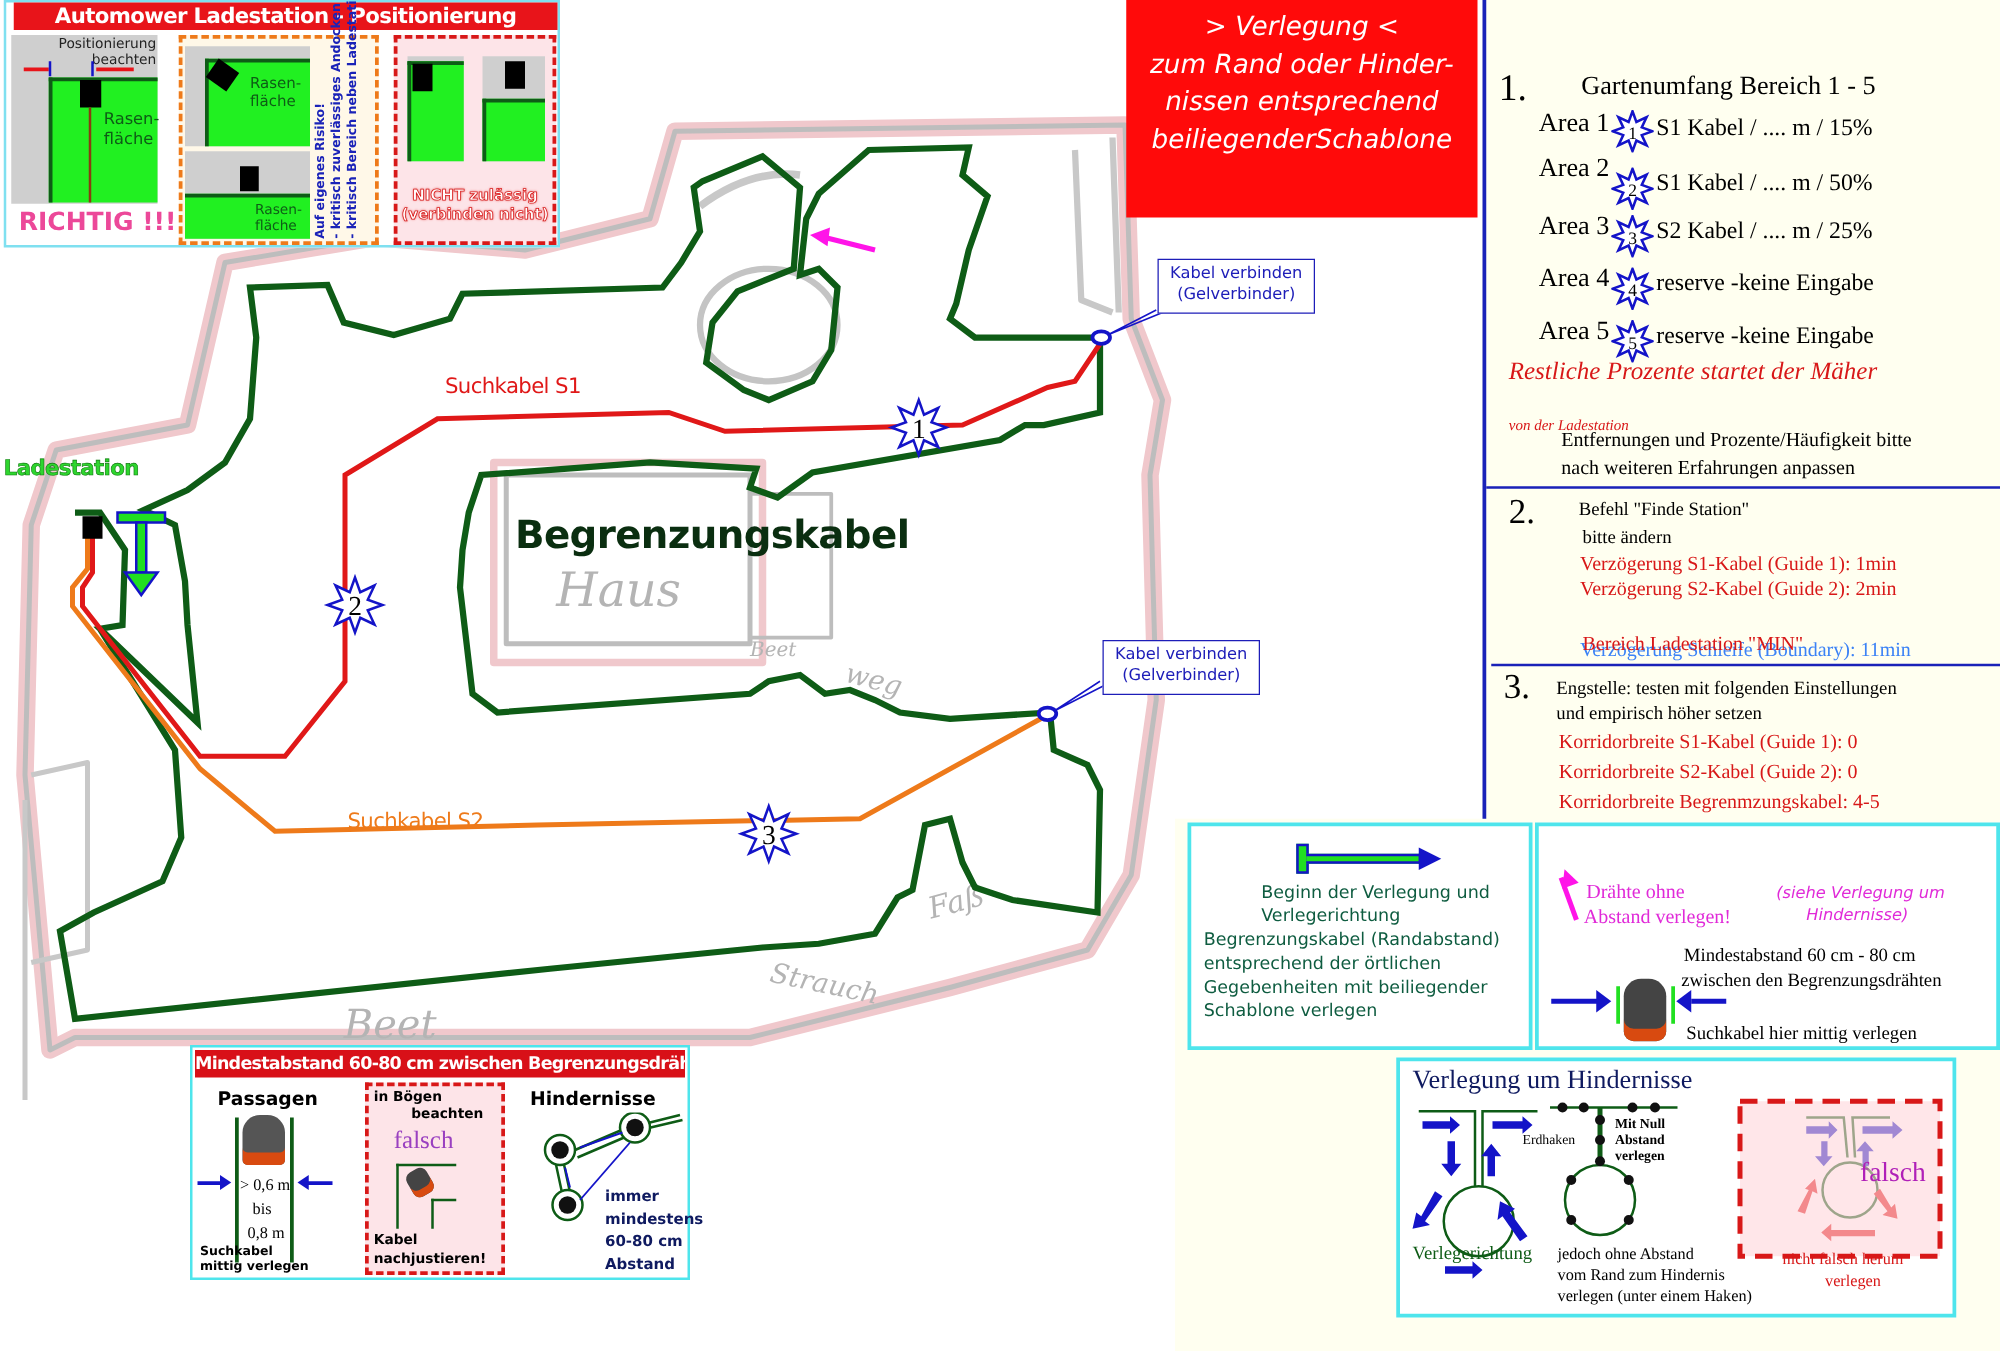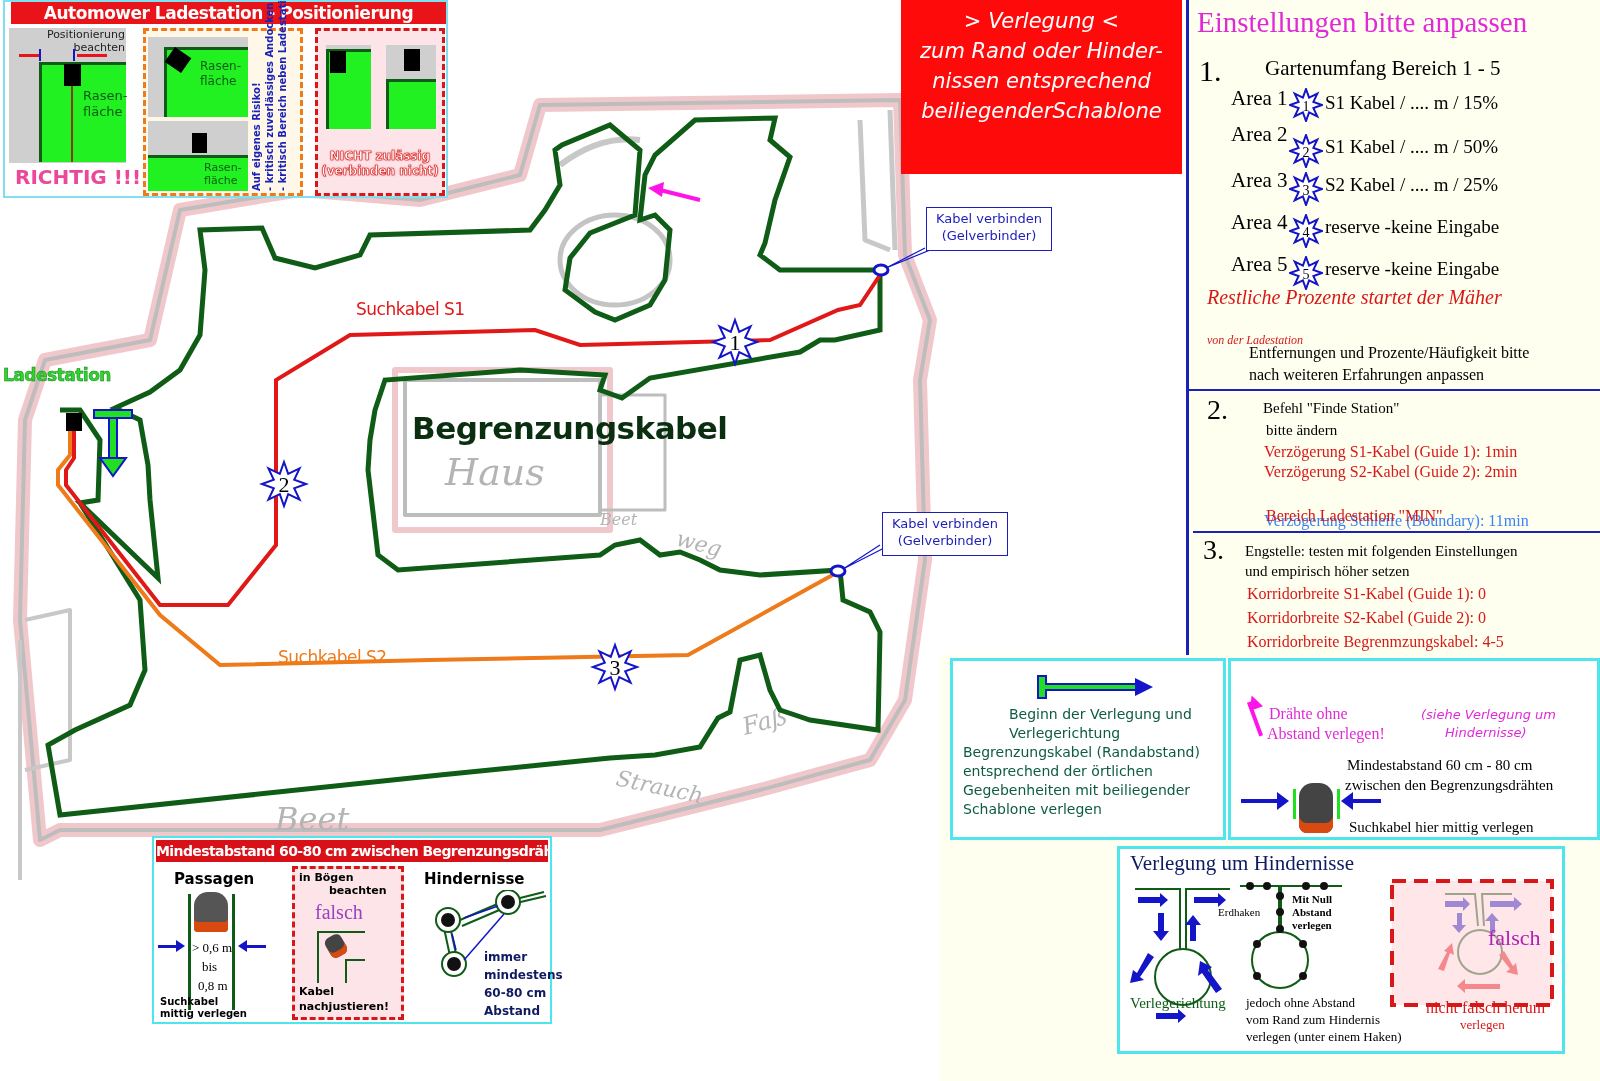--- a/index.html
+++ b/index.html
@@ -171,21 +171,20 @@
 </div>
 
 <div id="verlegung-box" class="abs">
   <div>&gt; Verlegung &lt;</div>
   <div>zum Rand oder Hinder-</div>
   <div>nissen entsprechend</div>
   <div>beiliegenderSchablone</div>
 </div>
 
 <div id="settings" class="abs serif">
-  <div class="lbl mag" style="left:8px;top:6px;font-size:29px;">Einstellungen bitte anpassen</div>
 
   <div class="lbl" style="left:10px;top:54px;font-size:30px;">1.</div>
   <div class="lbl" style="left:76px;top:56px;font-size:21px;">Gartenumfang Bereich 1 - 5</div>
 
   <div id="area-list">
       <div class="lbl" style="left: 42px; top: 86px; font-size: 21px;">Area 1</div>
       <svg width="34" height="34" style="position: absolute; left: 100px; top: 88px;">
         <polygon points="17.0,1.0 20.1,9.6 28.3,5.7 24.4,13.9 33.0,17.0 24.4,20.1 28.3,28.3 20.1,24.4 17.0,33.0 13.9,24.4 5.7,28.3 9.6,20.1 1.0,17.0 9.6,13.9 5.7,5.7 13.9,9.6" fill="#fff" stroke="#1414c8" stroke-width="2"></polygon>
         <text x="17" y="23" text-anchor="middle" font-size="14" font-family="Liberation Serif, serif">1</text>
       </svg>
@@ -321,21 +320,21 @@
   </svg>
   <div class="lbl" style="left:98px;top:57px;font-size:11px;">Erdhaken</div>
   <div class="lbl" style="left:172px;top:44px;font-size:11px;font-weight:bold;">Mit Null</div>
   <div class="lbl" style="left:172px;top:57px;font-size:11px;font-weight:bold;">Abstand</div>
   <div class="lbl" style="left:172px;top:70px;font-size:11px;font-weight:bold;">verlegen</div>
   <div class="lbl" style="left:10px;top:146px;font-size:15px;color:#0e5c16;">Verlegerichtung</div>
   <div class="lbl" style="left:126px;top:146px;font-size:13px;">jedoch ohne Abstand</div>
   <div class="lbl" style="left:126px;top:163px;font-size:13px;">vom Rand zum Hindernis</div>
   <div class="lbl" style="left:126px;top:180px;font-size:13px;">verlegen (unter einem Haken)</div>
   <div class="lbl" style="left:368px;top:76px;font-size:22px;color:#b020b8;">falsch</div>
-  <div class="lbl red" style="left:306px;top:150px;font-size:16px;">nicht falsch herum</div>
+  <div class="lbl red" style="left:306px;top:150px;font-size:13px;">nicht falsch herum</div>
   <div class="lbl red" style="left:340px;top:168px;font-size:13px;">verlegen</div>
 </div>
 
 <div class="abs box-cyan" style="left:152px;top:836px;width:400px;height:188px;border-width:2px;">
   <div class="abs" style="left:2px;top:2px;width:392px;height:22px;background:#d81018;color:#fff;font-size:14px;font-weight:bold;line-height:22px;white-space:nowrap;overflow:hidden;letter-spacing:-0.6px;">Mindestabstand 60-80 cm zwischen Begrenzungsdrähten</div>
 
   <div class="lbl" style="left:20px;top:32px;font-size:15px;font-weight:bold;">Passagen</div>
   <div class="abs" style="left:40px;top:54px;width:34px;height:40px;border-radius:14px 14px 4px 4px;background:#555;box-shadow:inset 0 -10px 0 #d84a10;"></div>
   <div class="abs" style="left:34px;top:56px;width:3px;height:116px;background:#0e5c16;"></div>
   <div class="abs" style="left:78px;top:56px;width:3px;height:116px;background:#0e5c16;"></div>

